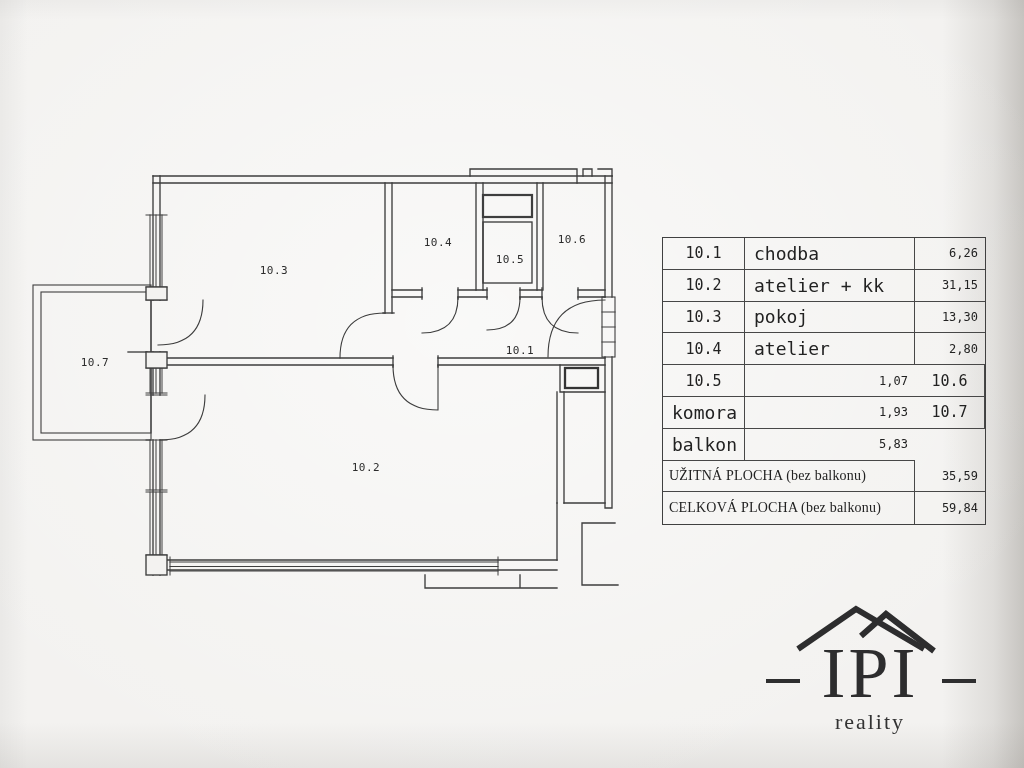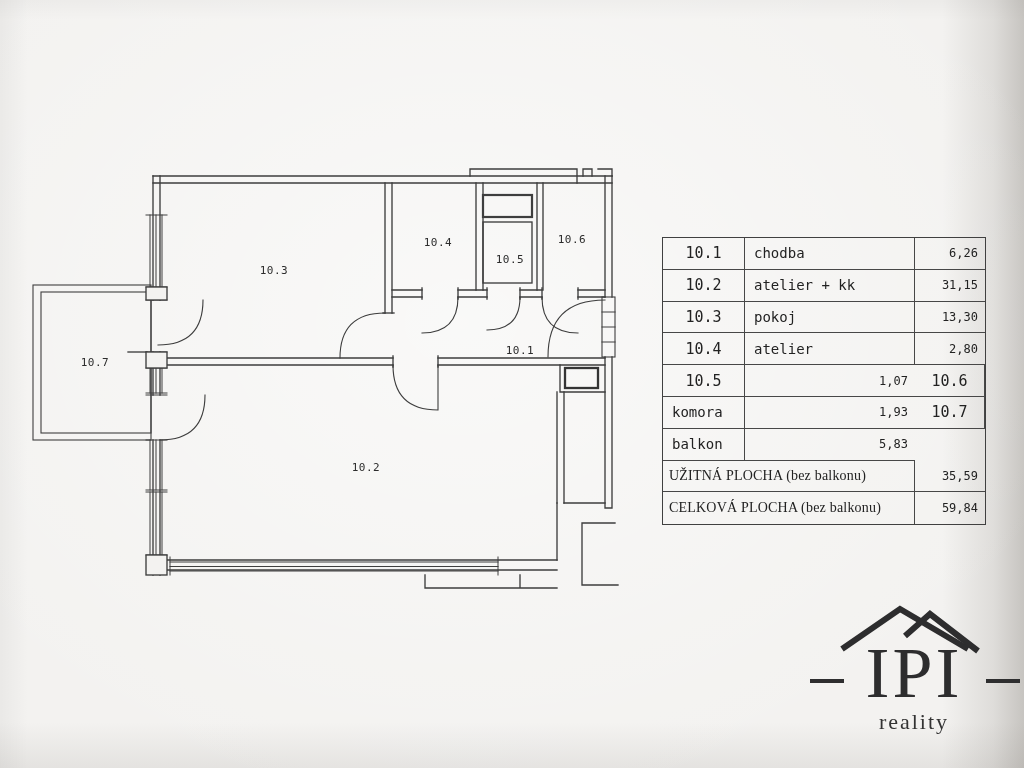--- a/index.html
+++ b/index.html
@@ -25,27 +25,27 @@
   
   .area-table{
     position:absolute;left:662px;top:237px;width:322px;
     border:1.7px solid #404040;
     display:grid;grid-template-columns:82px 170px 1fr;grid-auto-rows:31.8px;
     color:#222;
     font-family:"DejaVu Sans Mono",monospace;
   }
   .cell{display:flex;align-items:center;border-bottom:1.4px solid #474747;}
   .c-num{justify-content:center;font-size:15px;border-right:1.4px solid #474747;}
-  .c-name{justify-content:flex-start;padding-left:9px;font-size:14px;border-right:1.4px solid #474747;}
+  .c-name{justify-content:flex-start;padding-left:9px;font-size:18px;border-right:1.4px solid #474747;}
   .c-area{justify-content:flex-end;padding-right:7px;font-size:12px;}
   .c-sum{grid-column:1 / 3;justify-content:flex-start;padding-left:6px;
          font-size:14px;letter-spacing:.2px;border-right:1.4px solid #474747;font-family:Liberation Serif, serif;}
   .row-last{border-bottom:none;}
   
-  .logo{position:absolute;left:804px;top:596px;width:220px;text-align:center;color:#2d2d2e;}
+  .logo{position:absolute;left:760px;top:596px;width:220px;text-align:center;color:#2d2d2e;}
   .logo-roof{display:block;margin:0 auto;}
   .logo-line{position:relative;margin-top:-19px;height:74px;}
   .logo-title{
     font-family:"Liberation Serif",serif;font-size:72px;line-height:1;
     letter-spacing:3px;color:#2d2d2e;
   }
   .logo-dash{position:absolute;top:42px;width:34px;height:3.5px;background:#2e2e2f;}
   .dash-left{left:6px;}
   .dash-right{right:4px;}
   .logo-subtitle{

